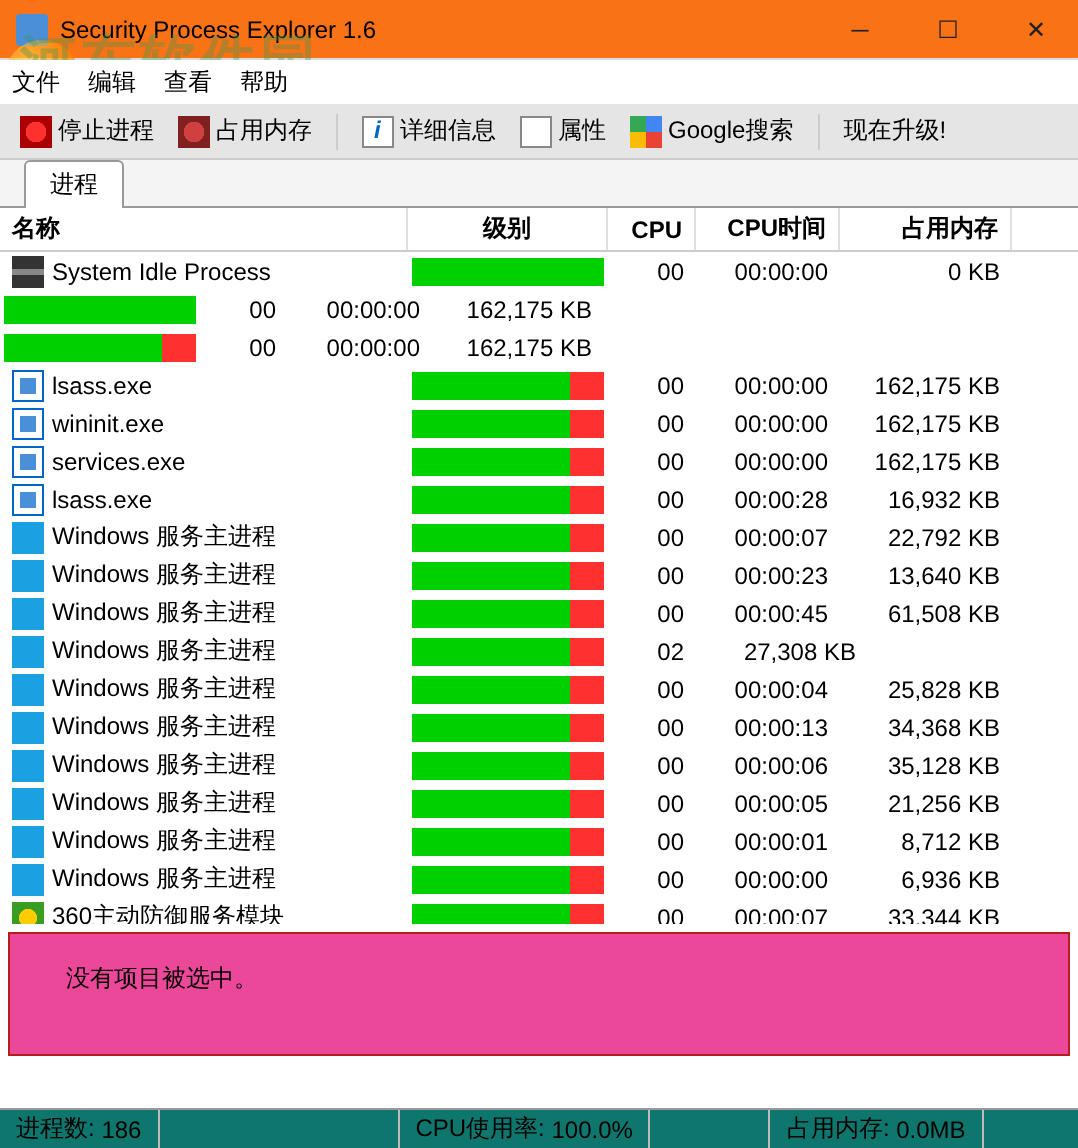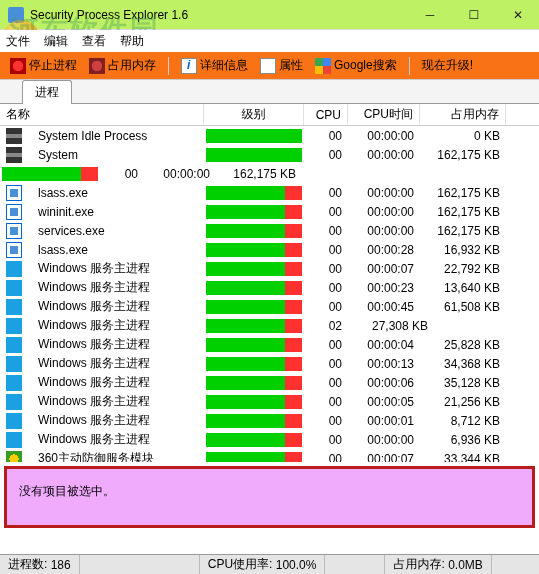--- a/index.html
+++ b/index.html
@@ -1,63 +1,63 @@
 <!DOCTYPE html>
 <html><head>
 <meta charset="utf-8">
 <style>
 *{box-sizing:border-box;margin:0;padding:0;font-family:"Microsoft YaHei",Tahoma,sans-serif;font-size:12px}
 body{background:#fff;width:539px;height:574px;overflow:hidden;position:relative}
-.titlebar{height:30px;display:flex;align-items:center;padding:0 8px;border-bottom:1px solid #ddd;background:#bef264}
+.titlebar{height:30px;display:flex;align-items:center;padding:0 8px;border-bottom:1px solid #ddd;background:#f97316}
 .titlebar .ico{width:16px;height:16px;background:#4a90d9;margin-right:6px;border-radius:2px}
 .titlebar .title{flex:1;color:#000}
 .winbtns{display:flex;gap:18px}
 .winbtn{width:26px;height:20px;display:flex;align-items:center;justify-content:center;color:#222;cursor:pointer}
 .menubar{height:22px;display:flex;align-items:center;padding:0 6px;gap:14px;background:#fff;position:relative;z-index:2}
 .menubar span{color:#000}
 .watermark{position:absolute;left:10px;top:12px;font-size:28px;color:rgba(60,150,80,.35);font-weight:bold;letter-spacing:2px;z-index:1;font-family:"KaiTi",serif}
 .watermark-url{position:absolute;left:80px;top:44px;font-size:14px;color:rgba(80,160,100,.45);z-index:1;font-family:monospace}
 .watermark-logo{position:absolute;left:2px;top:20px;width:38px;height:38px;border-radius:50%;background:radial-gradient(circle at 30% 30%,#ffdd55,#ff8800 60%,#cc4400);z-index:1;opacity:.6}
-.toolbar{height:28px;display:flex;align-items:center;padding:0 6px;gap:4px;border-bottom:1px solid #ccc;background:#f97316;position:relative;z-index:2}
+.toolbar{height:28px;display:flex;align-items:center;padding:0 6px;gap:4px;border-bottom:1px solid #ccc;background:#e5e5e5;position:relative;z-index:2}
 .tbtn{display:flex;align-items:center;gap:3px;padding:2px 4px;cursor:pointer}
 .tbtn .ticon{width:16px;height:16px;display:inline-block}
 .ticon.stop{background:radial-gradient(circle,#ff3030 45%,#aa0000 46%)}
 .ticon.shield{background:radial-gradient(circle,#d04040 45%,#802020 46%)}
 .ticon.info{background:#fff;border:1px solid #888;position:relative}
 .ticon.info::after{content:"i";position:absolute;left:5px;top:-1px;color:#06c;font-weight:bold;font-style:italic}
 .ticon.prop{background:#fff;border:1px solid #888}
 .ticon.google{background:conic-gradient(#4285f4 0 25%,#ea4335 0 50%,#fbbc05 0 75%,#34a853 0)}
-.tabrow{height:24px;display:flex;align-items:flex-end;padding:0 22px;border-bottom:1px solid #999;background:#f4f4f4}
+.tabrow{height:24px;display:flex;align-items:flex-end;padding:0 12px;border-bottom:1px solid #999;background:#f4f4f4}
 .tab{padding:3px 12px;border:1px solid #999;border-bottom:none;background:#fff;border-radius:3px 3px 0 0;position:relative;top:1px}
-.header{height:22px;display:flex;align-items:center;border-bottom:1px solid #ccc;background:#fff;font-weight:normal}
+.header{height:22px;display:flex;align-items:center;border-bottom:1px solid #ccc;background:#fff;font-weight:bold}
 .header .col{padding:0 6px;border-right:1px solid #e0e0e0;height:100%;display:flex;align-items:center}
 .c-name{width:204px}
 .c-level{width:100px;justify-content:center}
 .c-cpu{width:44px;justify-content:flex-end}
 .c-cputime{width:72px;justify-content:flex-end}
 .c-mem{width:86px;justify-content:flex-end}
 .rows{height:336px;overflow:hidden}
 .row{height:19px;display:flex;align-items:center;padding:0}
 .row .rc{padding:0 6px;height:100%;display:flex;align-items:center}
-.rc.name{width:204px;gap:16px}
+.rc.name{width:204px;gap:4px}
 .rc.level{width:100px;padding:2px}
 .rc.cpu{width:44px;justify-content:flex-end}
 .rc.time{width:72px;justify-content:flex-end}
 .rc.mem{width:86px;justify-content:flex-end}
 .picon{width:16px;height:16px;flex-shrink:0}
 .pi-sys{background:linear-gradient(#333 0 40%,#888 0 60%,#333 0)}
 .pi-exe{background:#fff;border:1px solid #06c;position:relative}
 .pi-exe::after{content:"";position:absolute;inset:3px;background:#4a90d9}
 .pi-win{background:#1ba1e2}
 .pi-360{background:radial-gradient(circle,#ffcc00 40%,#3a9d23 41%)}
 .bar{width:100%;height:14px;display:flex;background:#fff;border:none}
 .bar .g{background:#00d000}
 .bar .r{background:#ff3030}
-.details{height:62px;border:3px solid #b91c1c;margin:4px;padding:14px 12px;background:#f0abfc}
-.statusbar{position:absolute;bottom:0;left:0;right:0;height:20px;display:flex;align-items:center;border-top:1px solid #999;background:#e5e5e5}
+.details{height:62px;border:1px solid #b91c1c;margin:4px;padding:14px 28px;background:#ec4899}
+.statusbar{position:absolute;bottom:0;left:0;right:0;height:20px;display:flex;align-items:center;border-top:1px solid #999;background:#0f766e}
 .statusbar .sc{padding:0 8px;border-right:1px solid #bbb;height:100%;display:flex;align-items:center}
 .sep{width:1px;height:18px;background:#ccc;margin:0 4px}
 </style>
 </head>
 <body>
 
 <div class="watermark-logo"></div>
 <div class="watermark">河东软件园</div>
 <div class="watermark-url">www.pc0359.cn</div>
 
@@ -128,24 +128,20 @@
         <div class="bar">
           <div class="g" style="width:100%"></div>
           <div class="r" style="width:0%"></div>
         </div>
       </div>
       <div class="rc cpu">00</div>
       <div class="rc time">00:00:00</div>
       <div class="rc mem">0 KB</div>
     </div>
     <div class="row">
-      <div class="rc name">
-        <span class="picon pi-sys"></span>
-        <span>System</span>
-      </div>
       <div class="rc level">
         <div class="bar">
           <div class="g" style="width:100%"></div>
           <div class="r" style="width:0%"></div>
         </div>
       </div>
       <div class="rc cpu">00</div>
       <div class="rc time">00:00:00</div>
       <div class="rc mem">162,175 KB</div>
     </div>

